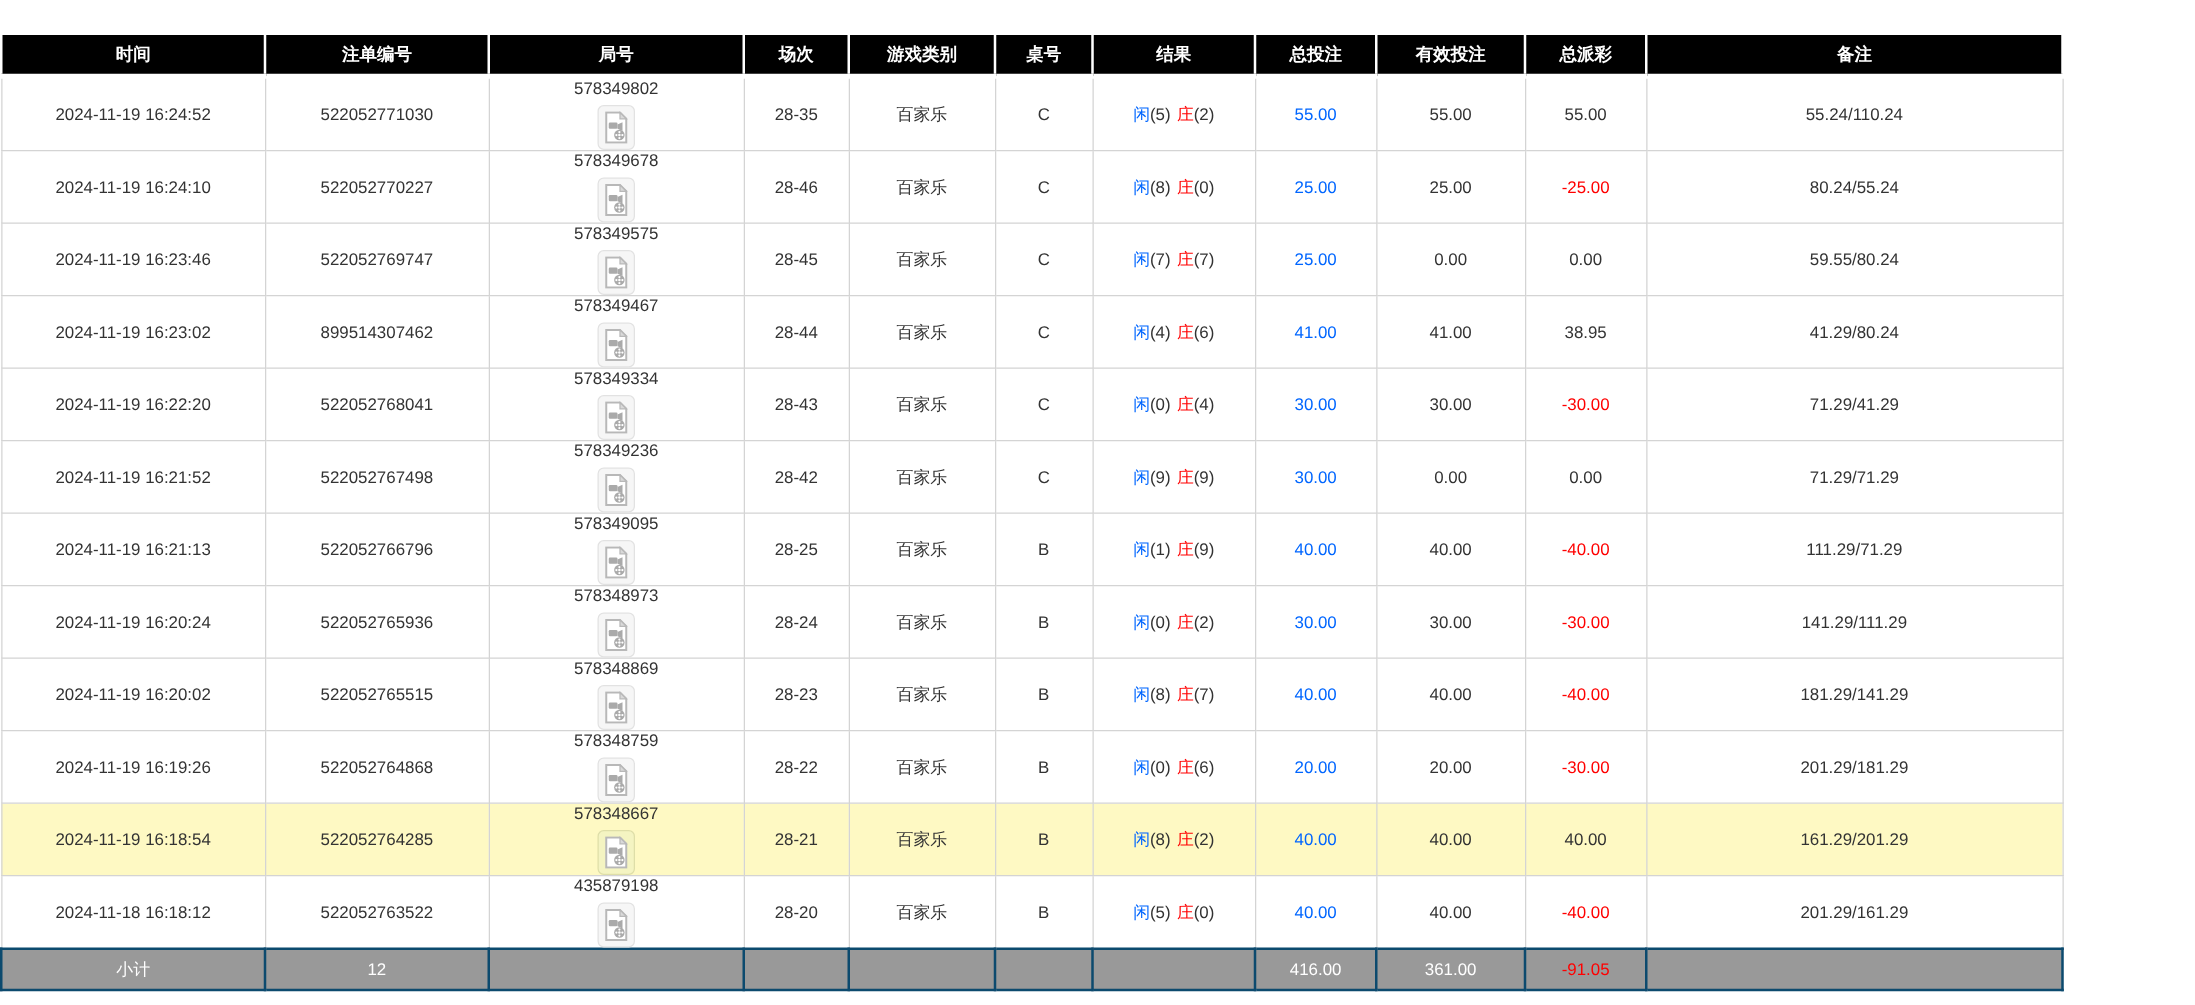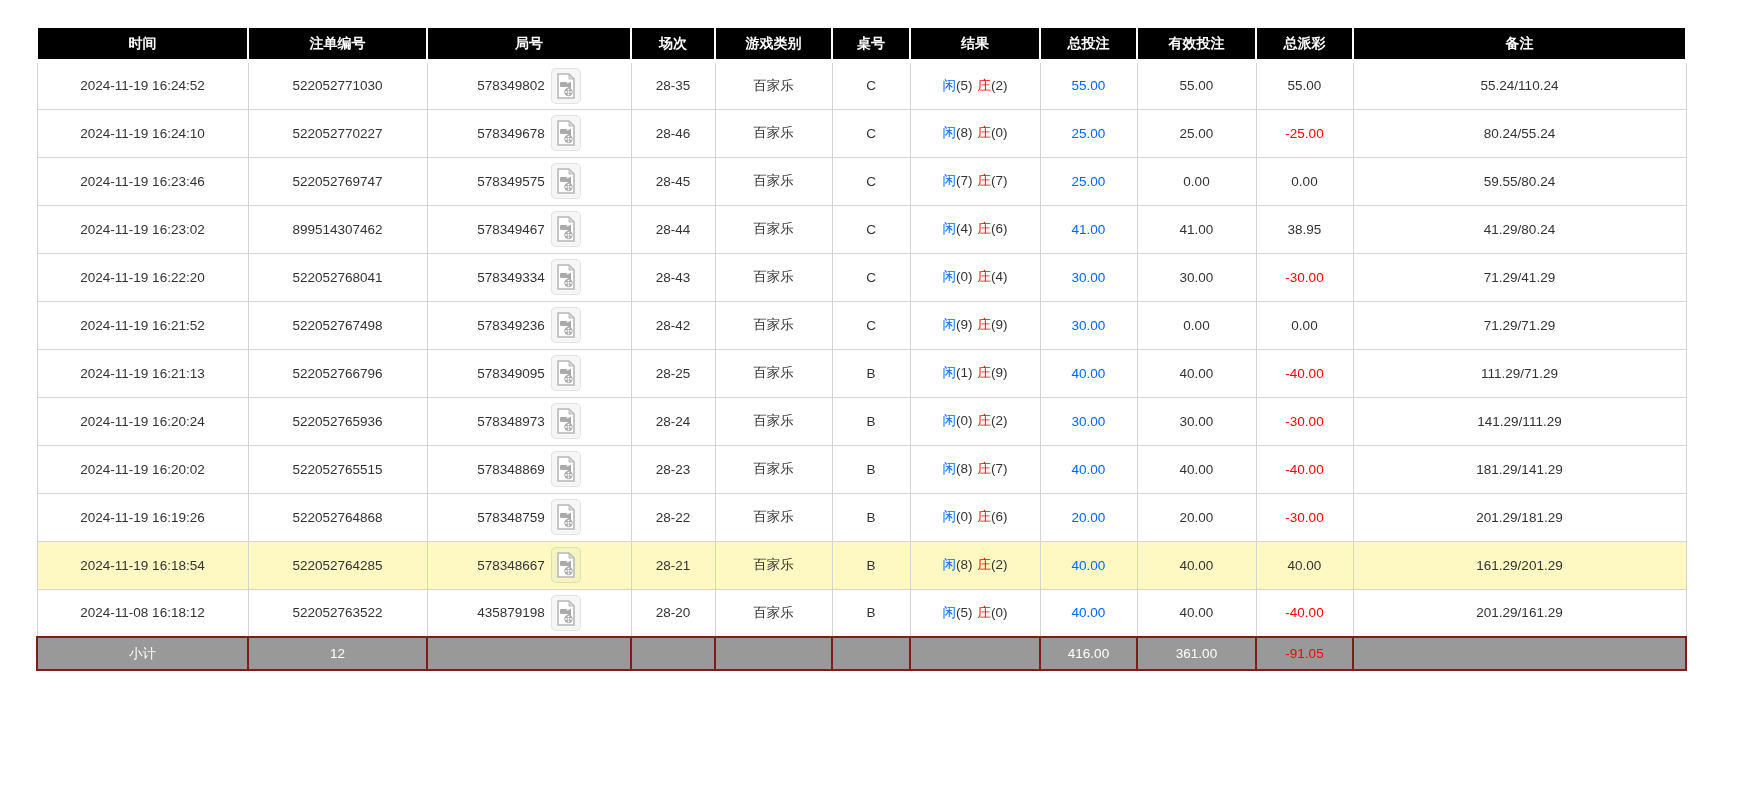--- a/index.html
+++ b/index.html
@@ -5,21 +5,20 @@
   * { box-sizing: border-box; }
   html, body {
     margin: 0; padding: 0;
     background: #ffffff;
     font-family: "Liberation Sans", "DejaVu Sans", sans-serif;
     width: 1756px; height: 804px; overflow: hidden;
   }
   .table-wrap {
     margin-top: 28px;
     width: 1649px;
-    padding-left: 36px;
   }
   table.bet-table {
     border-collapse: collapse;
     table-layout: fixed;
     width: 1649px;
     font-size: 13.5px;
   }
   thead th {
     background: #000000;
     color: #ffffff;
@@ -40,33 +39,34 @@
     border: 1px solid #d4d4d4;
     text-align: center;
     padding: 0 4px;
     white-space: nowrap;
   }
   tbody tr.highlighted td { background: #fef9c3; }
   tfoot td {
     background: #999999;
     color: #ffffff;
     height: 33px;
-    border: 2px solid #7f1d1d;
+    border: 2px solid #0c4a6e;
     text-align: center;
     padding: 0 4px;
     white-space: nowrap;
   }
   .blue { color: #0066ff; }
   .red  { color: #ff0000; }
   .dark { color: #333333; }
   .round-cell-inner {
     display: inline-flex;
     align-items: center;
     justify-content: center;
     gap: 6px;
+    flex-direction: column;
   }
   .video-btn {
     display: inline-flex;
     align-items: center;
     justify-content: center;
     width: 30px; height: 36px;
     background: #f6f6f6;
     border: 1px solid #e2e2e2;
     border-radius: 5px;
     cursor: pointer;
@@ -445,21 +445,21 @@
           <td>28-21</td>
           <td>百家乐</td>
           <td>B</td>
           <td><span class="blue">闲</span><span class="dark">(8)</span><span class="result-gap"></span><span class="red">庄</span><span class="dark">(2)</span></td>
           <td><span class="blue bet-link">40.00</span></td>
           <td>40.00</td>
           <td>40.00</td>
           <td>161.29/201.29</td>
         </tr>
         <tr class="">
-          <td>2024-11-08 16:18:12</td>
+          <td>2024-11-18 16:18:12</td>
           <td>522052763522</td>
           <td><span class="round-cell-inner">
               <span>435879198</span>
               <button class="video-btn">
                 <span style="display:inline-flex">
                   <svg width="20" height="26" viewBox="0 0 20 26" xmlns="http://www.w3.org/2000/svg">
                     <path d="M2 1 h11 l5 5 v19 h-16 z" fill="#ffffff" stroke="#b8b8b8" stroke-width="1.6"></path>
                     <path d="M13 1 l5 5 h-5 z" fill="#d9d9d9" stroke="#b8b8b8" stroke-width="1"></path>
                     <rect x="4" y="9" width="7" height="5" rx="1" fill="#aaaaaa"></rect>
                     <path d="M11 10.5 l4 -1.8 v7 l-4 -1.8 z" fill="#aaaaaa"></path>

